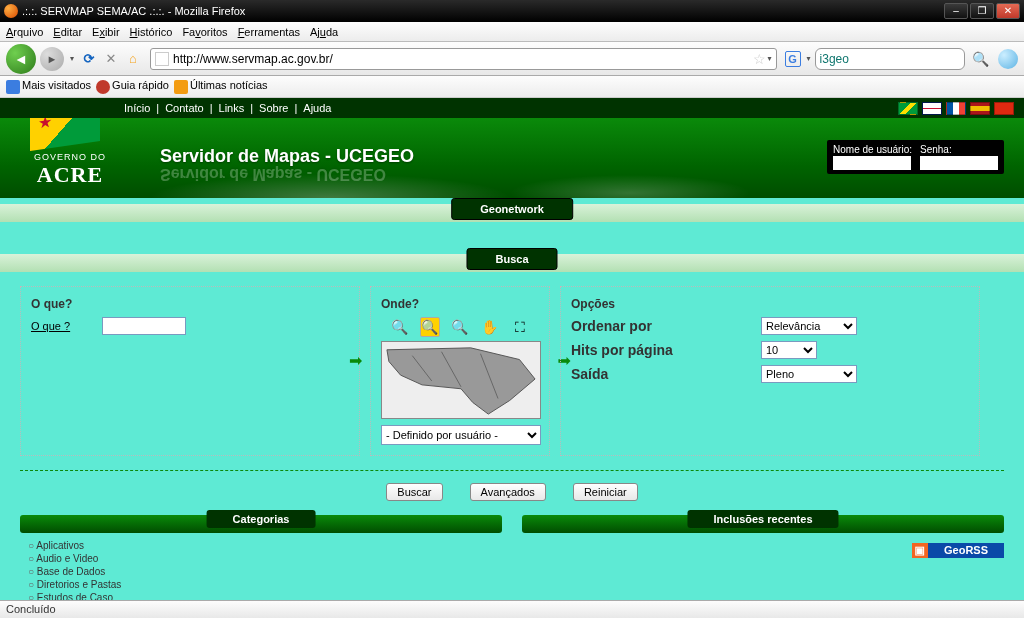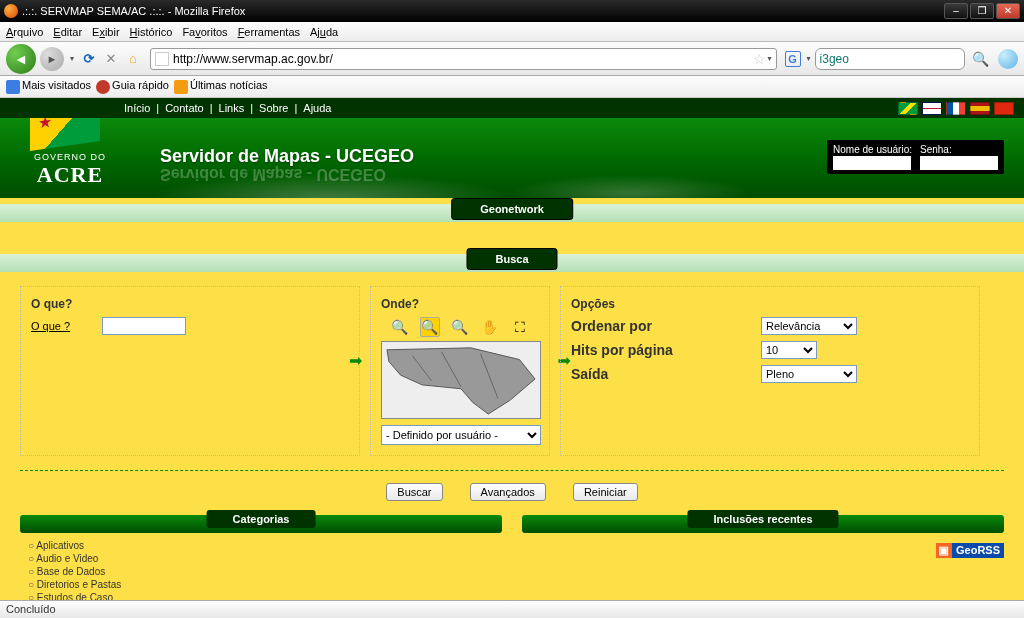--- a/index.html
+++ b/index.html
@@ -35,21 +35,21 @@
 .mag { color: #3b7de0; font-size: 14px; margin-left: 4px; }
 .sky { width: 20px; height: 20px; border-radius: 50%; background: radial-gradient(circle at 30% 30%, #cceeff, #5cb3e4); margin-left: 4px; }
 
 .bookbar { background: linear-gradient(#fdfdfd,#ececec); height: 22px; display: flex; align-items: center; padding: 0 6px; gap: 5px; font-size: 11px; border-bottom: 1px solid #ccc; }
 .bm-ico { width: 14px; height: 14px; display: inline-block; vertical-align: middle; margin-right: 2px; }
 .bm-blue { background: #3b7de0; border-radius: 2px; }
 .bm-red { background: #c0392b; border-radius: 50%; }
 .bm-orange { background: #f39c12; border-radius: 2px; }
 
 
-.content { height: 506px; overflow: auto; background: #fde047; position: relative; }
+.content { height: 506px; overflow: auto; background: #5eead4; position: relative; }
 
 .topstrip { background: #003300; height: 20px; display: flex; align-items: center; padding: 0 10px 0 124px; color: #fff; font-size: 11px; }
 .topnav { display: flex; gap: 6px; }
 .topnav a { color: #fff; text-decoration: none; }
 .flags { margin-left: auto; display: flex; gap: 4px; }
 .flag { width: 20px; height: 13px; border: 1px solid rgba(0,0,0,.3); }
 .flag.br { background: linear-gradient(135deg,#009b3a 40%, #fedf00 40% 60%, #009b3a 60%); }
 .flag.uk { background: #012169; position: relative; overflow: hidden; }
 .flag.uk::before { content:""; position:absolute; inset:0; background: linear-gradient(to bottom,#fff 45%,#c8102e 45% 55%,#fff 55%); }
 .flag.fr { background: linear-gradient(to right,#0055a4 33%,#fff 33% 66%,#ef4135 66%); }
@@ -101,21 +101,21 @@
 
 .bottom { display: flex; padding: 0 20px; gap: 20px; position: relative; }
 .bottom .col { flex: 1; position: relative; }
 .col-bar { height: 18px; background: linear-gradient(#0a8a0a,#004d00); border-radius: 3px; margin-bottom: 6px; position: relative; }
 .col-bar .lab { position: absolute; left: 50%; transform: translateX(-50%); top: -5px; background: #003300; color: #fff; font-weight: bold; font-size: 11px; padding: 3px 26px; border-radius: 3px; }
 .cat-list { list-style: none; padding-left: 8px; }
 .cat-list li { font-size: 10px; color: #333; padding: 1px 0; }
 .cat-list li::before { content: "○ "; color: #666; }
 .georss { position: absolute; right: 0; top: 28px; display: flex; }
 .georss .rss { background: #f26522; color: #fff; padding: 1px 3px; font-size: 11px; font-weight: bold; }
-.georss .geo { background: #0a4aa8; color: #fff; padding: 1px 4px; font-size: 11px; font-weight: bold; }
+.georss .geo { background: #0a4aa8; color: #fff; padding: 1px 16px; font-size: 11px; font-weight: bold; }
 
 .statusbar { position: absolute; left: 0; right: 0; bottom: 0; height: 18px; background: linear-gradient(#fdfdfd,#e8e8e8); border-top: 1px solid #aaa; font-size: 11px; padding: 2px 6px; color: #333; }
 </style>
 </head>
 <body>
 
 <div class="titlebar">
   <span class="ff-icon"></span>
   <span class="titlebar-title">.:.:. SERVMAP SEMA/AC .:.:. - Mozilla Firefox</span>
   <div class="winbtns">

